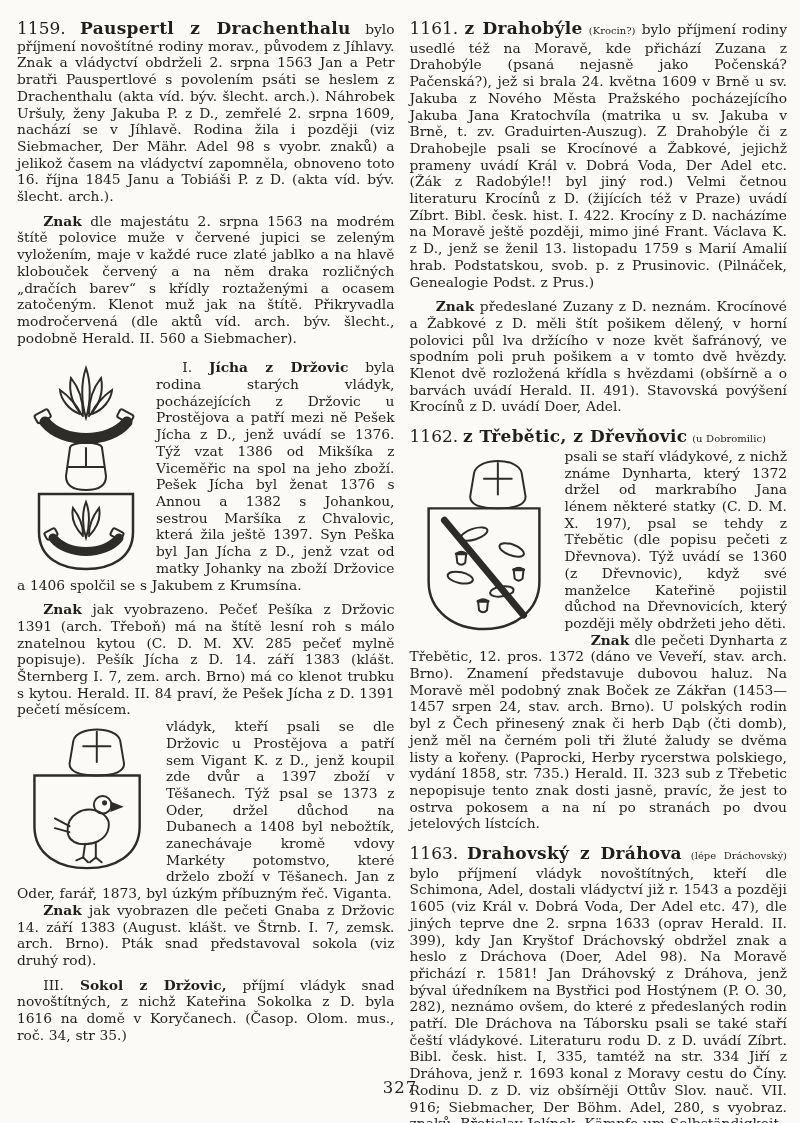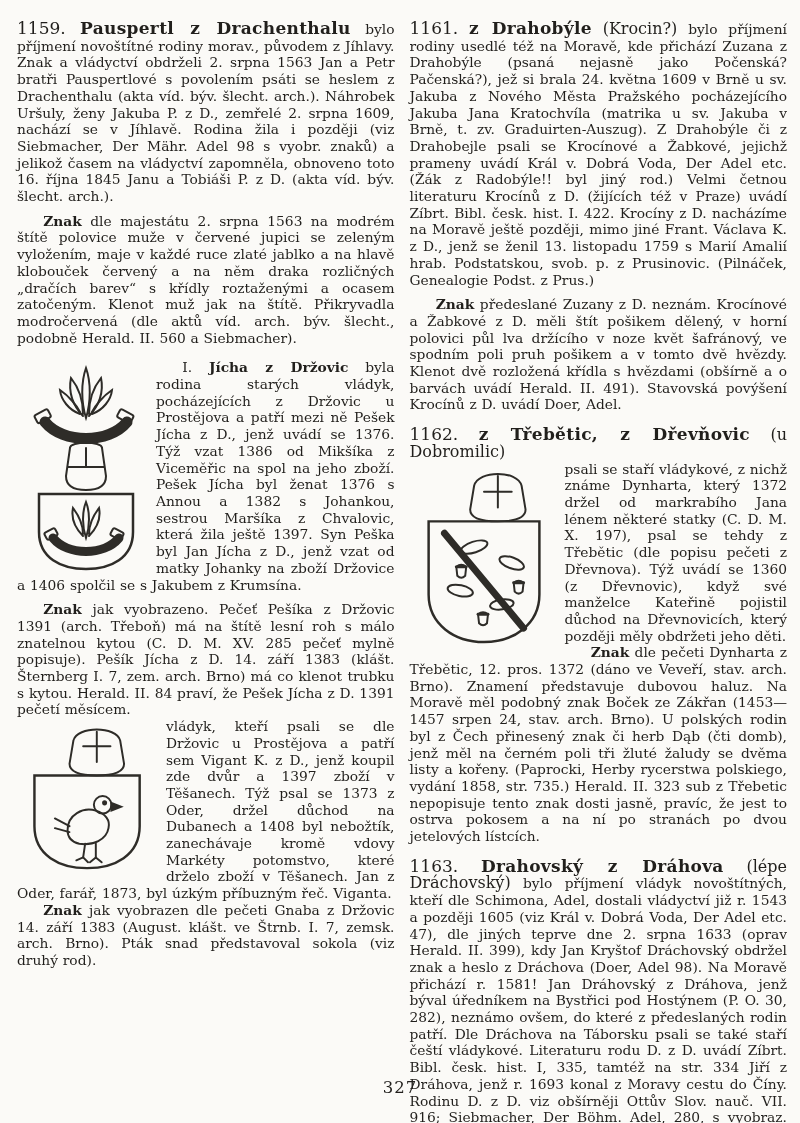--- a/index.html
+++ b/index.html
@@ -16,21 +16,21 @@
   .para{
     font-size:13.8px;line-height:16.7px;text-align:justify;
     word-spacing:0.4px;
   }
   .indent{text-indent:1.9em;}
   .gap-top{margin-top:8px;}
   .entry{margin-top:13px;}
   .entry:first-child{margin-top:0;}
   .enum{font-size:17px;}
   .etitle{font-size:17px;font-weight:700;letter-spacing:0.3px;}
-  .esuffix{font-size:16px;}
+  .esuffix{font-size:10px;}
   .lead{font-weight:700;}
   .arms{float:left;margin:3px 11px 2px 6px;}
   .arms svg{display:block;}
   .flow::after{content:"";display:block;clear:none;}
   .pageno{
     position:absolute;left:0;right:0;top:1078px;
     text-align:center;font-size:16.5px;letter-spacing:1px;
   }
 </style>
 </head>
@@ -111,20 +111,25 @@
             </svg>
           </span>
           <p class="para">
             <span>vládyk, kteří psali se dle Držovic u Prostějova a patří sem Vigant K. z D., jenž koupil zde dvůr a 1397 zboží v Těšanech. Týž psal se 1373 z Oder, držel důchod na Dubanech a 1408 byl nebožtík, zanechávaje kromě vdovy Markéty potomstvo, které drželo zboží v Těšanech. Jan z Oder, farář, 1873, byl úzkým příbuzným řeč. Viganta.</span>
           </p>
           <p class="para indent">
             <span class="lead">Znak</span>
             <span>jak vyobrazen dle pečeti Gnaba z Držovic 14. září 1383 (August. klášt. ve Štrnb. I. 7, zemsk. arch. Brno). Pták snad představoval sokola (viz druhý rod).</span>
           </p>
         </div>
+        <p class="para indent gap-top">
+          <span>III.</span>
+          <span class="lead">Sokol z Držovic,</span>
+          <span>příjmí vládyk snad novoštítných, z nichž Kateřina Sokolka z D. byla 1616 na domě v Koryčanech. (Časop. Olom. mus., roč. 34, str 35.)</span>
+        </p>
 
       </section>
     </div>
 
     <div class="col">
 
       <section class="entry">
         <p class="para">
           <span class="enum">1161.</span>
           <span class="etitle">z Drahobýle</span>

